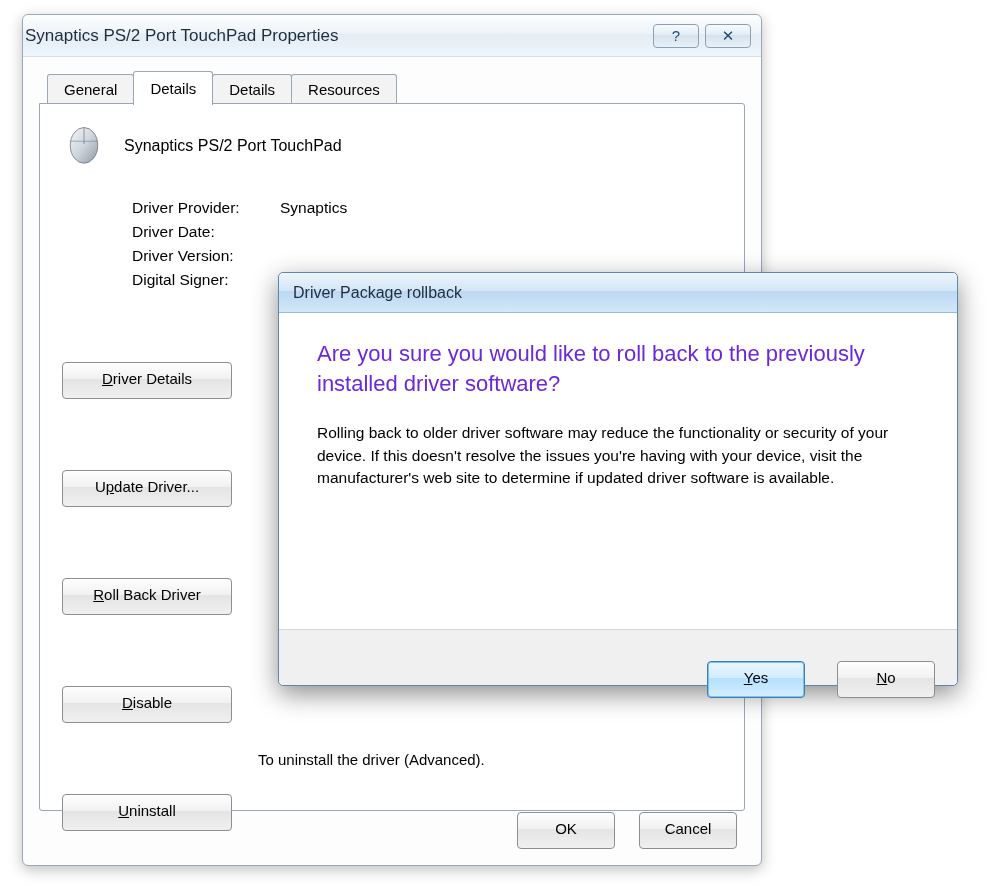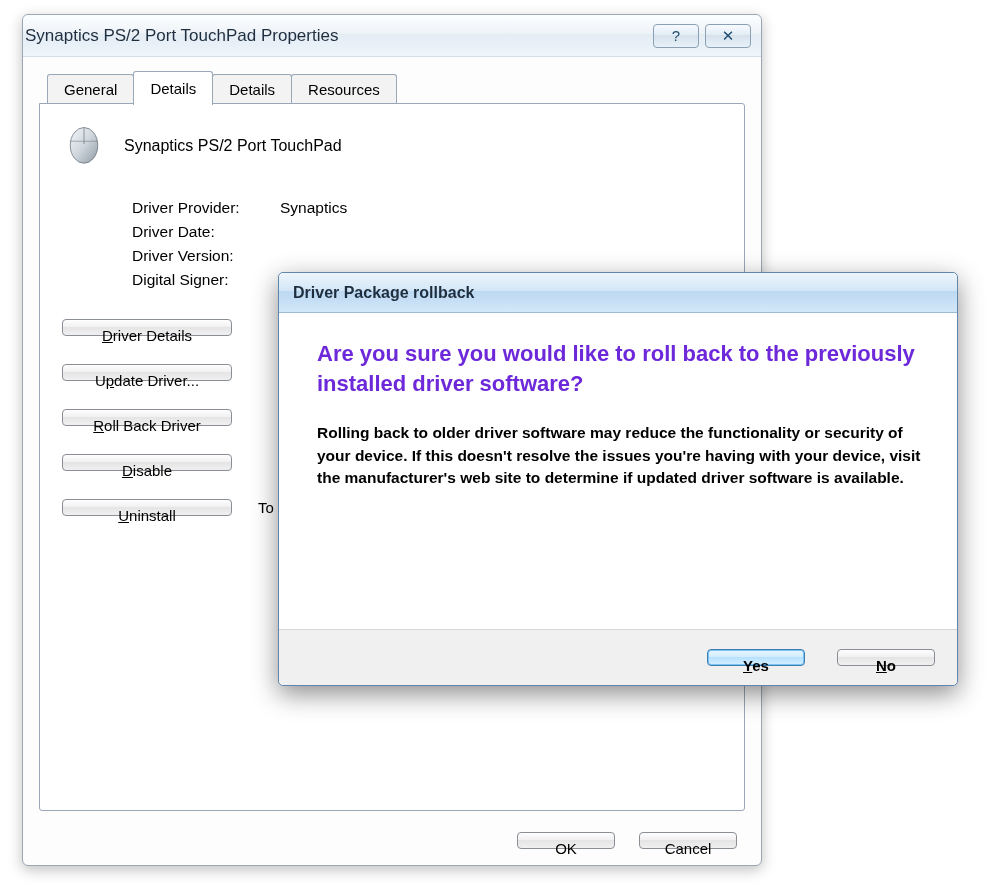--- a/index.html
+++ b/index.html
@@ -91,28 +91,29 @@
 .info-row { display: flex; margin: 6px 0; font-size: 15.5px; }
 .info-row .lbl { width: 148px; }
 .action-row {
   display: flex;
   align-items: flex-start;
   margin: 28px 0;
 }
 .action-row .desc { margin-left: 26px; font-size: 15px; max-width: 380px; }
 .win-button {
   width: 170px;
-  height: 17px;
+  height: 37px;
   border: 1px solid #8a8f95;
   border-radius: 4px;
   background: linear-gradient(#fefefe,#f1f1f1 45%,#e4e4e4 46%,#f0f0f0);
   font-size: 15px;
   text-align: center;
   line-height: 32px;
   cursor: default;
+  margin-top: 43px;
 }
 .win-button.small { width: 98px; }
 .win-button .u { text-decoration: underline; }
 .footer-buttons {
   position: absolute;
   right: 24px;
   bottom: 16px;
   display: flex;
   gap: 24px;
 }
@@ -122,21 +123,20 @@
 .dialog-window {
   position: absolute;
   left: 278px;
   top: 272px;
   width: 680px;
   height: 414px;
   border: 1px solid #5f86ac;
   border-radius: 5px;
   background: #fff;
   box-shadow: 0 8px 26px rgba(0,0,0,0.45);
-  font-weight: bold;
 }
 .dialog-titlebar {
   height: 40px;
   background: linear-gradient(#edf5fc,#d3e6f7 45%,#bcd8f2 46%,#d2e7f9);
   border-bottom: 1px solid #9cbad4;
   border-radius: 5px 5px 0 0;
   display: flex;
   align-items: center;
   padding-left: 14px;
   color: #1e2e3e;

